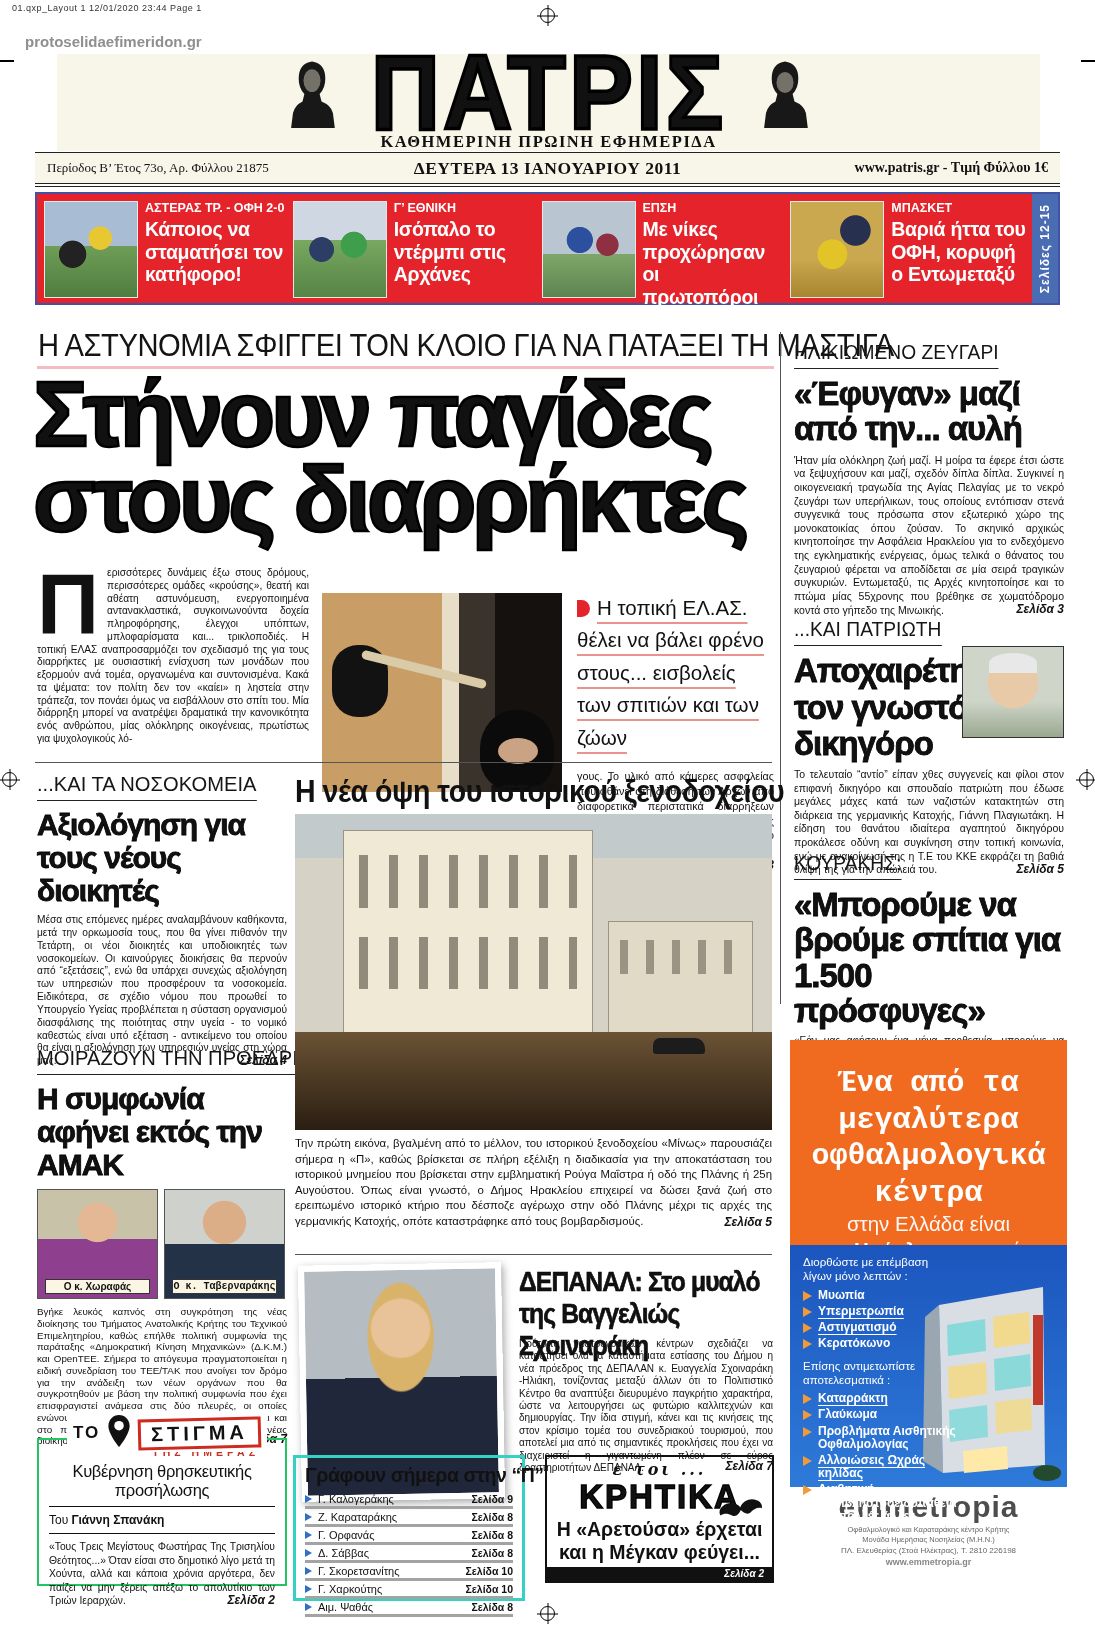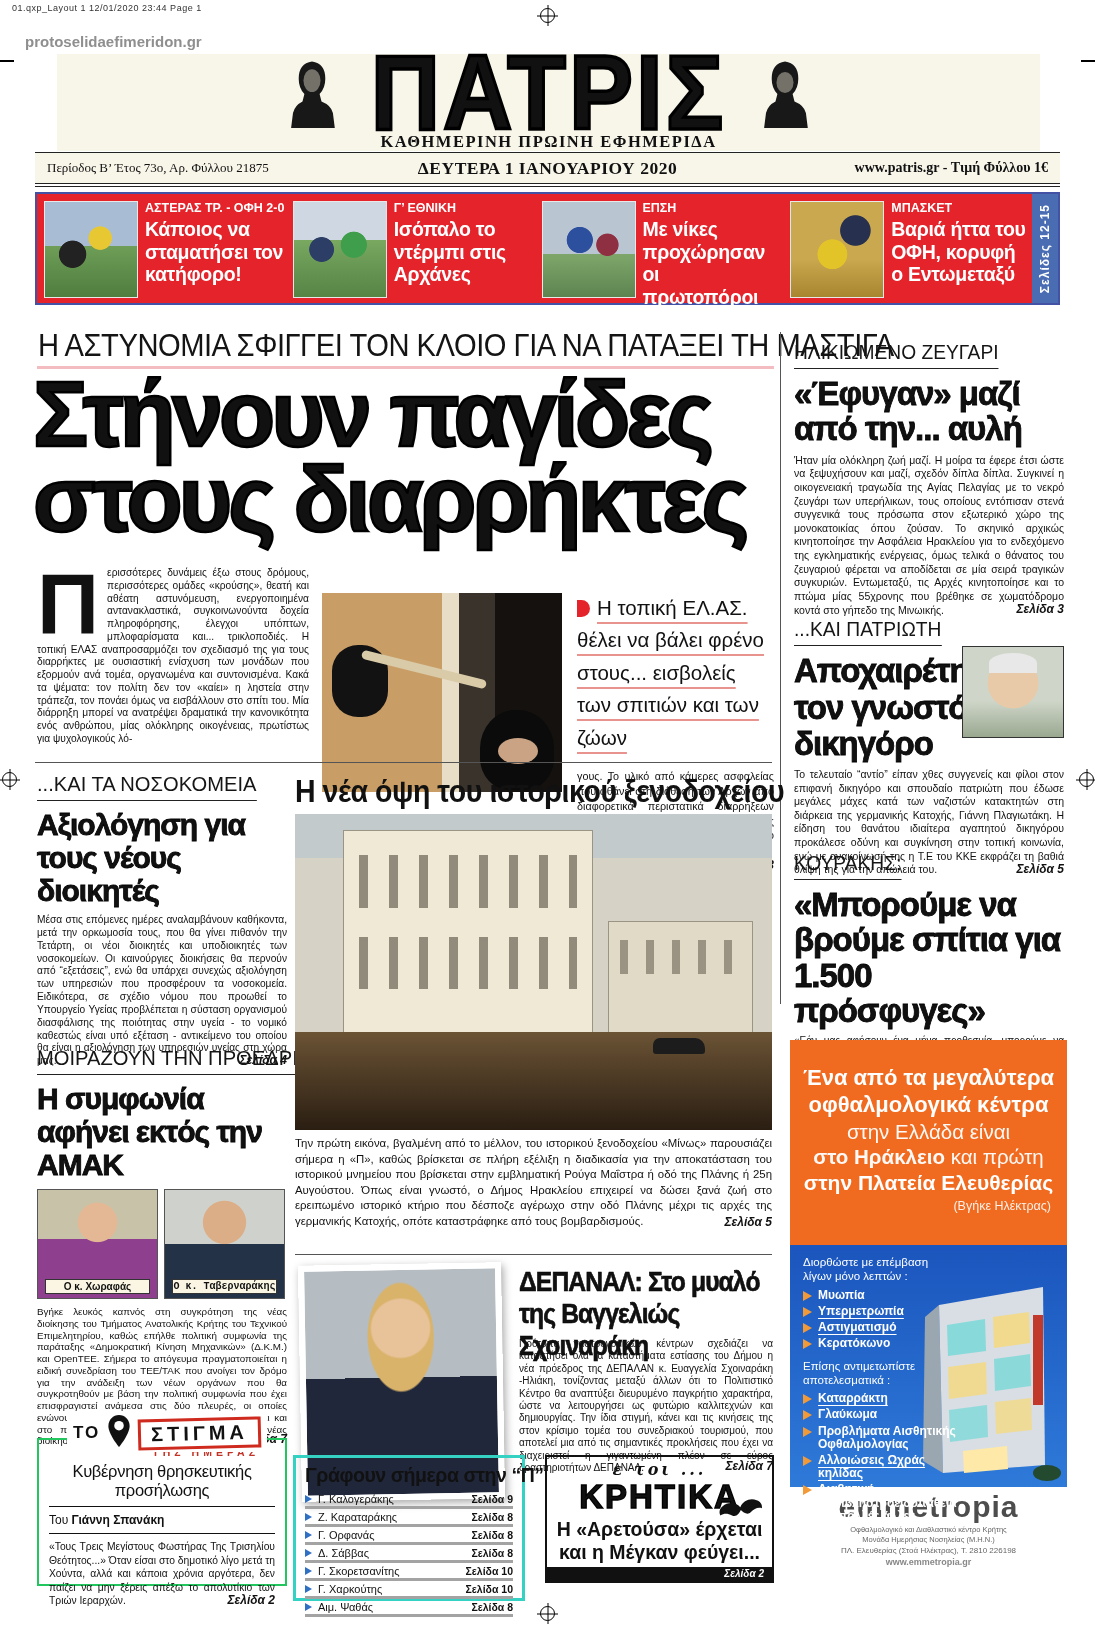--- a/index.html
+++ b/index.html
@@ -71,21 +71,21 @@
   .h2a{font-size:33px;font-weight:bold;line-height:1.07;letter-spacing:-1px;-webkit-text-stroke:.8px #000;margin-top:7px;}
   .h2b{font-size:30px;font-weight:bold;line-height:1.1;letter-spacing:-1px;-webkit-text-stroke:.8px #000;margin-top:7px;}
   .btxt{font-size:10.6px;line-height:1.3;margin-top:7px;}
   
   .oldman{position:absolute;right:0;top:28px;width:100px;height:90px;border:1px solid #333;
           background:radial-gradient(circle at 50% 40%,#e8c9a8 0 34%,rgba(0,0,0,0) 35%),linear-gradient(180deg,#cfd6c9 0 60%,#9aa890);}
   .oldman::before{content:"";position:absolute;left:26px;top:6px;width:48px;height:20px;background:#e8e8e8;border-radius:50% 50% 0 0;}
   
   .ad{left:790px;top:1040px;width:277px;height:520px;}
   .ad-orange{height:205px;background:#f06b1f;color:#fff;text-align:center;padding-top:25px;box-sizing:border-box;}
-  .ad-orange .b1{font-size:22px;font-weight:bold;line-height:1.22;}
+  .ad-orange .b1{font-size:30px;font-weight:bold;line-height:1.22;font-family:Liberation Mono, monospace;}
   .ad-orange .n1{font-size:20.5px;font-weight:400;line-height:1.25;opacity:.96;}
   .ad-orange .b2{font-size:21px;font-weight:bold;line-height:1.25;}
   .ad-orange .small{font-size:12.5px;text-align:right;padding-right:16px;margin-top:3px;opacity:.9;}
   .ad-blue{height:242px;background:linear-gradient(180deg,#1b55bd,#2e7ad9);position:relative;
            padding:10px 0 0 13px;box-sizing:border-box;color:#fff;}
   .ad-intro{font-size:11.5px;width:150px;line-height:1.25;}
   .ad-ul{list-style:none;margin:5px 0 8px;padding:0;width:158px;position:relative;z-index:2;}
   .ad-ul li{font-size:12px;font-weight:bold;margin:3px 0;padding-left:15px;position:relative;line-height:1.1;}
   .ad-ul li::before{content:"";position:absolute;left:0;top:2px;border-left:9px solid #f29a38;
                     border-top:5px solid transparent;border-bottom:5px solid transparent;}
@@ -181,21 +181,21 @@
             <path d="M8 78 L10 62 Q12 54 20 50 L22 42 Q16 36 16 26 Q16 10 30 8 Q44 10 44 26 Q44 36 38 42 L40 50 Q50 54 52 62 L54 78 Z" fill="#181818"></path>
             <ellipse cx="30" cy="30" rx="9" ry="11" fill="#cfc9b8" opacity=".5"></ellipse>
           </svg>
       </span>
     </div>
     <div class="mh-sub">ΚΑΘΗΜΕΡΙΝΗ ΠΡΩΙΝΗ ΕΦΗΜΕΡΙΔΑ</div>
   </div>
 
   <div class="abs datebar">
     <div class="db-l">Περίοδος Β’ Έτος 73ο, Αρ. Φύλλου 21875</div>
-    <div class="db-c">ΔΕΥΤΕΡΑ 1 ΙΑΝΟΥΑΡΙΟΥ 2020</div>
+    <div class="db-c">ΔΕΥΤΕΡΑ 13 ΙΑΝΟΥΑΡΙΟΥ 2011</div>
     <div class="db-r">www.patris.gr - Τιμή Φύλλου 1€</div>
   </div>
 
   <div class="abs strip">
     <div class="sp-item">
       <div class="sp-photo p1"></div>
       <div>
           <div class="sp-kicker">ΑΣΤΕΡΑΣ ΤΡ. - ΟΦΗ 2-0</div>
            <div class="sp-title">Κάποιος να σταματήσει τον κατήφορο!</div>
         </div>
@@ -423,21 +423,21 @@
         <li class="u">Καταρράκτη</li>
         <li>Γλαύκωμα</li>
         <li>Προβλήματα Αισθητικής Οφθαλμολογίας</li>
         <li class="u">Αλλοιώσεις Ωχράς κηλίδας</li>
         <li>Διαβητική αμφιβληστροειδοπάθεια και πολλές άλλες</li>
       </ul>
     </div>
     <div class="ad-white">
       <div class="ad-logo">emmetropia</div>
       <div class="ad-sub">
-        <span>Οφθαλμολογικό και Διαθλαστικό κέντρο Κρήτης</span><br>
+        <span>Οφθαλμολογικό και Καραταράκης κέντρο Κρήτης</span><br>
         <span>Μονάδα Ημερήσιας Νοσηλείας (Μ.Η.Ν.)</span>
       </div>
       <div class="ad-addr">ΠΛ. Ελευθερίας (Στοά Ηλέκτρας), Τ. 2810 226198</div>
       <div class="ad-site">www.emmetropia.gr</div>
     </div>
   </div>
 
 </div>
 
 </body></html>

